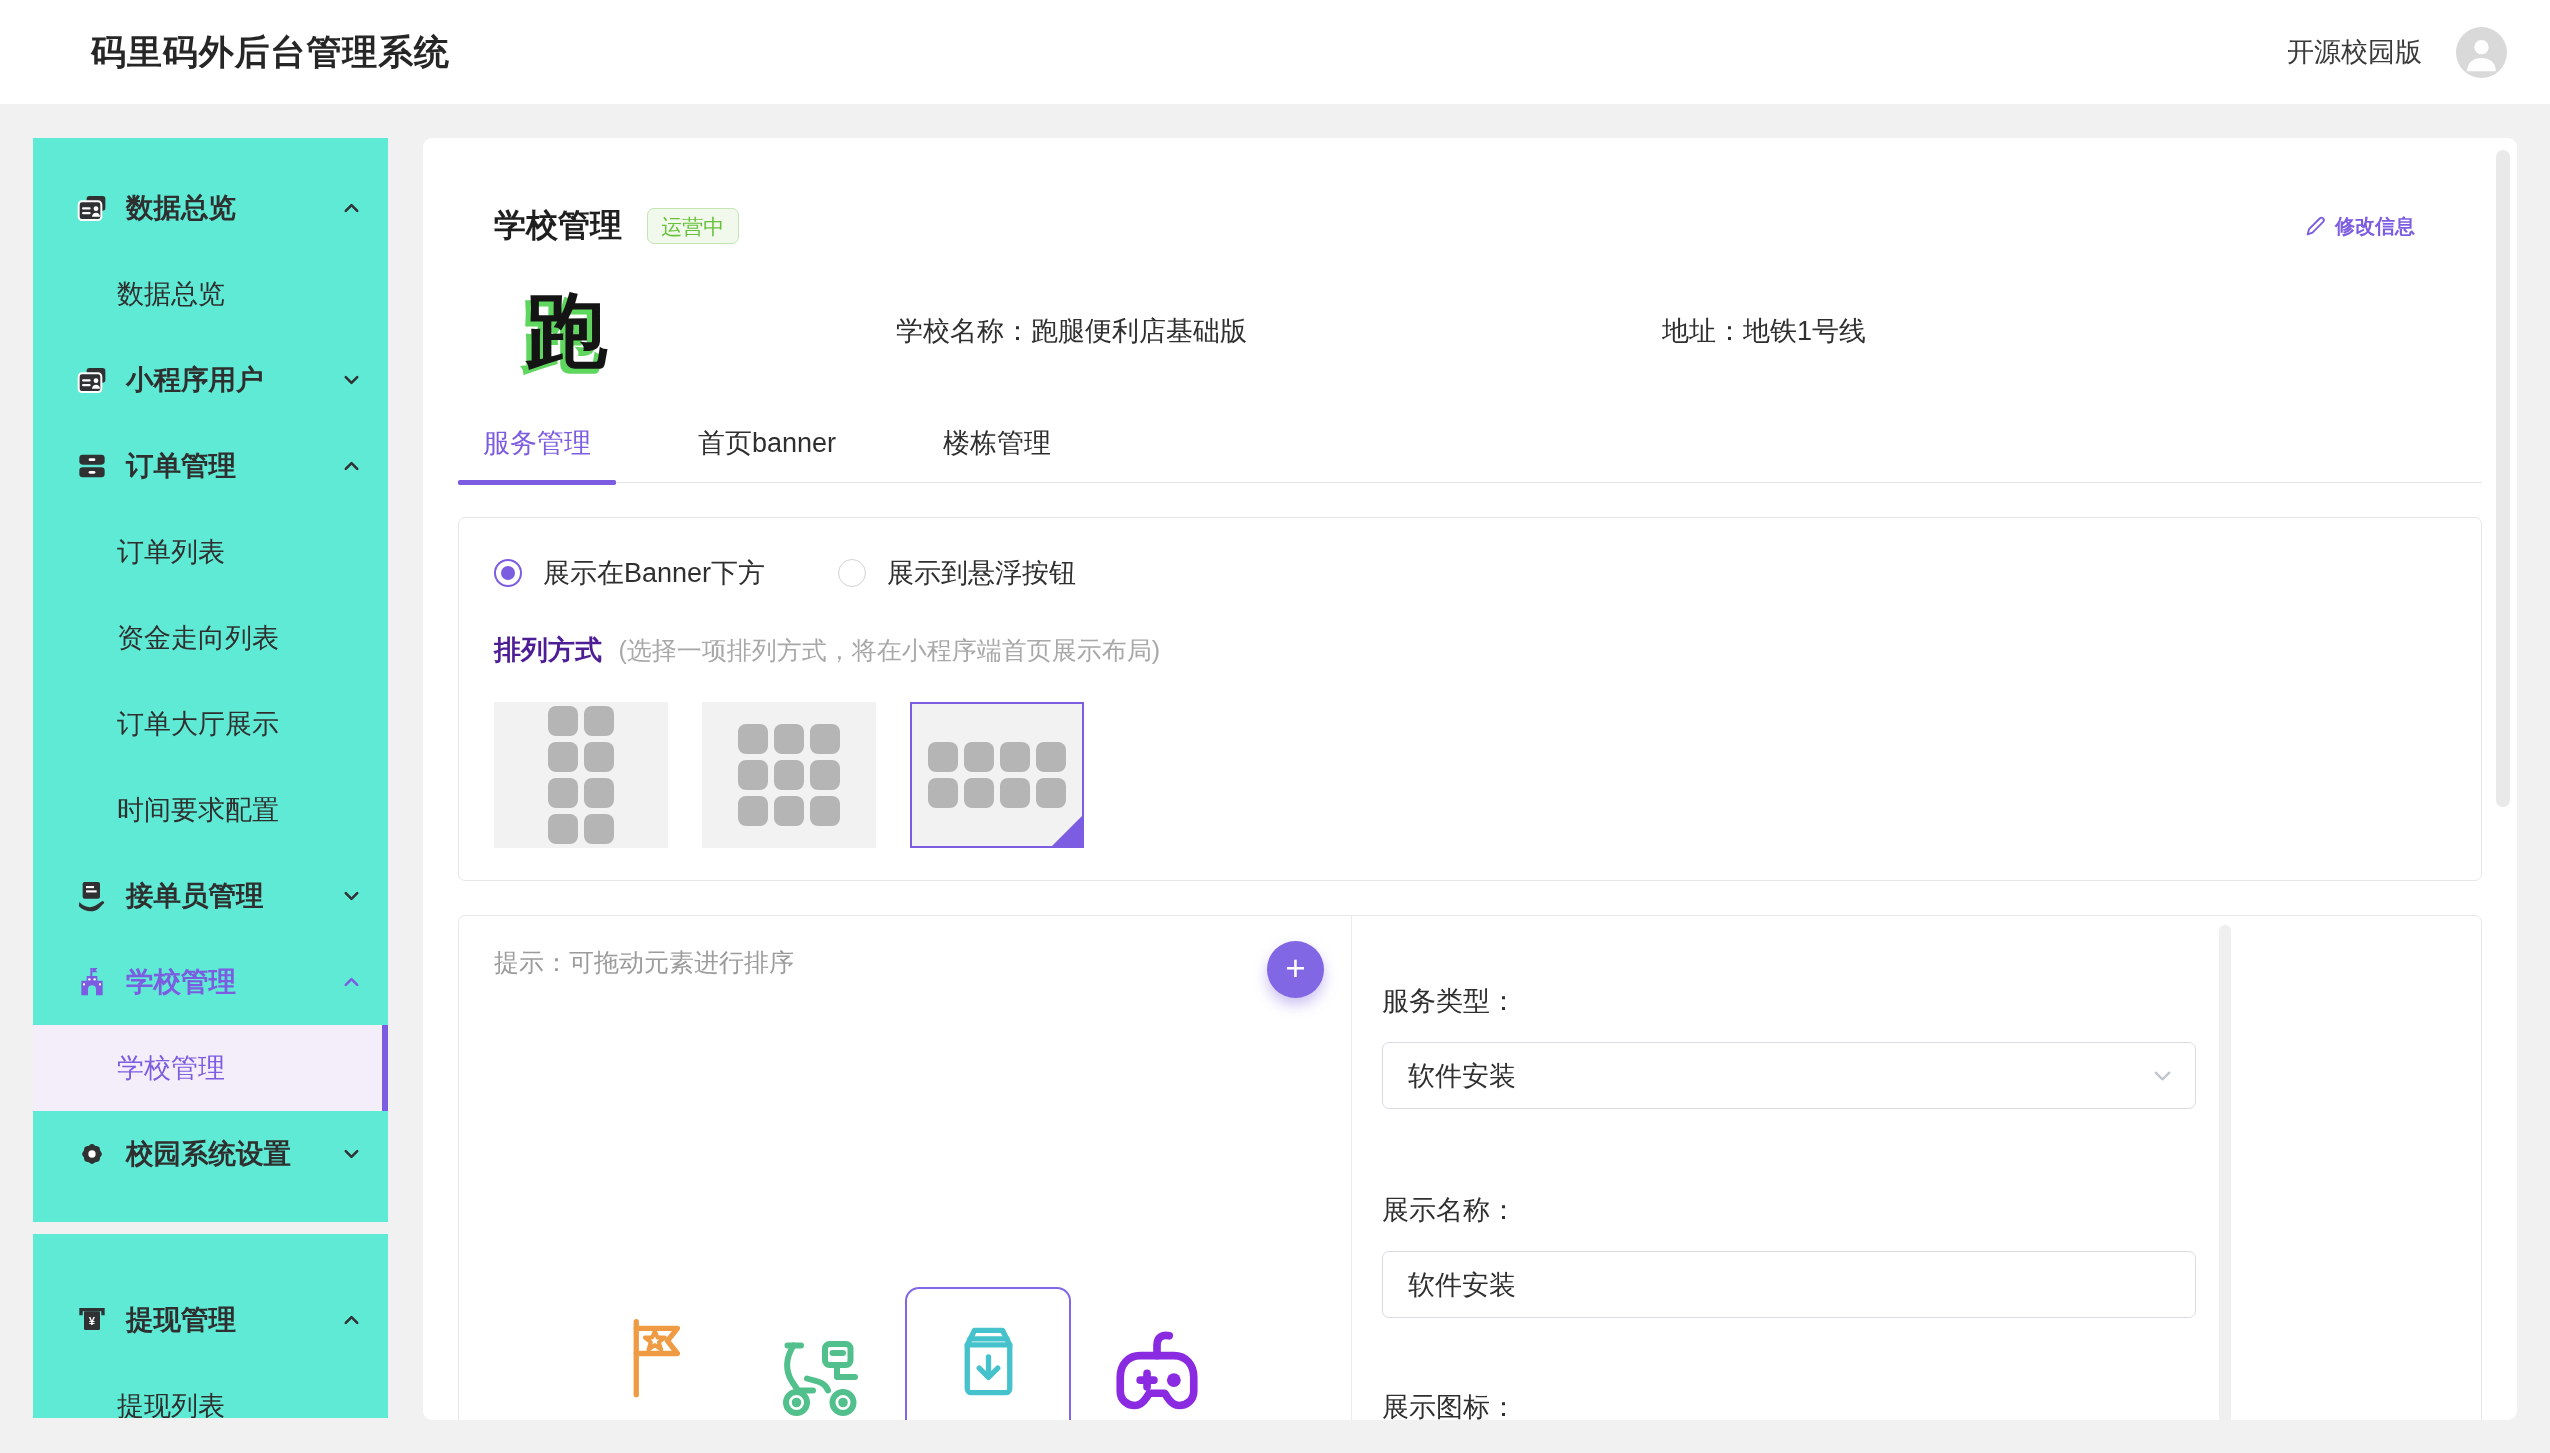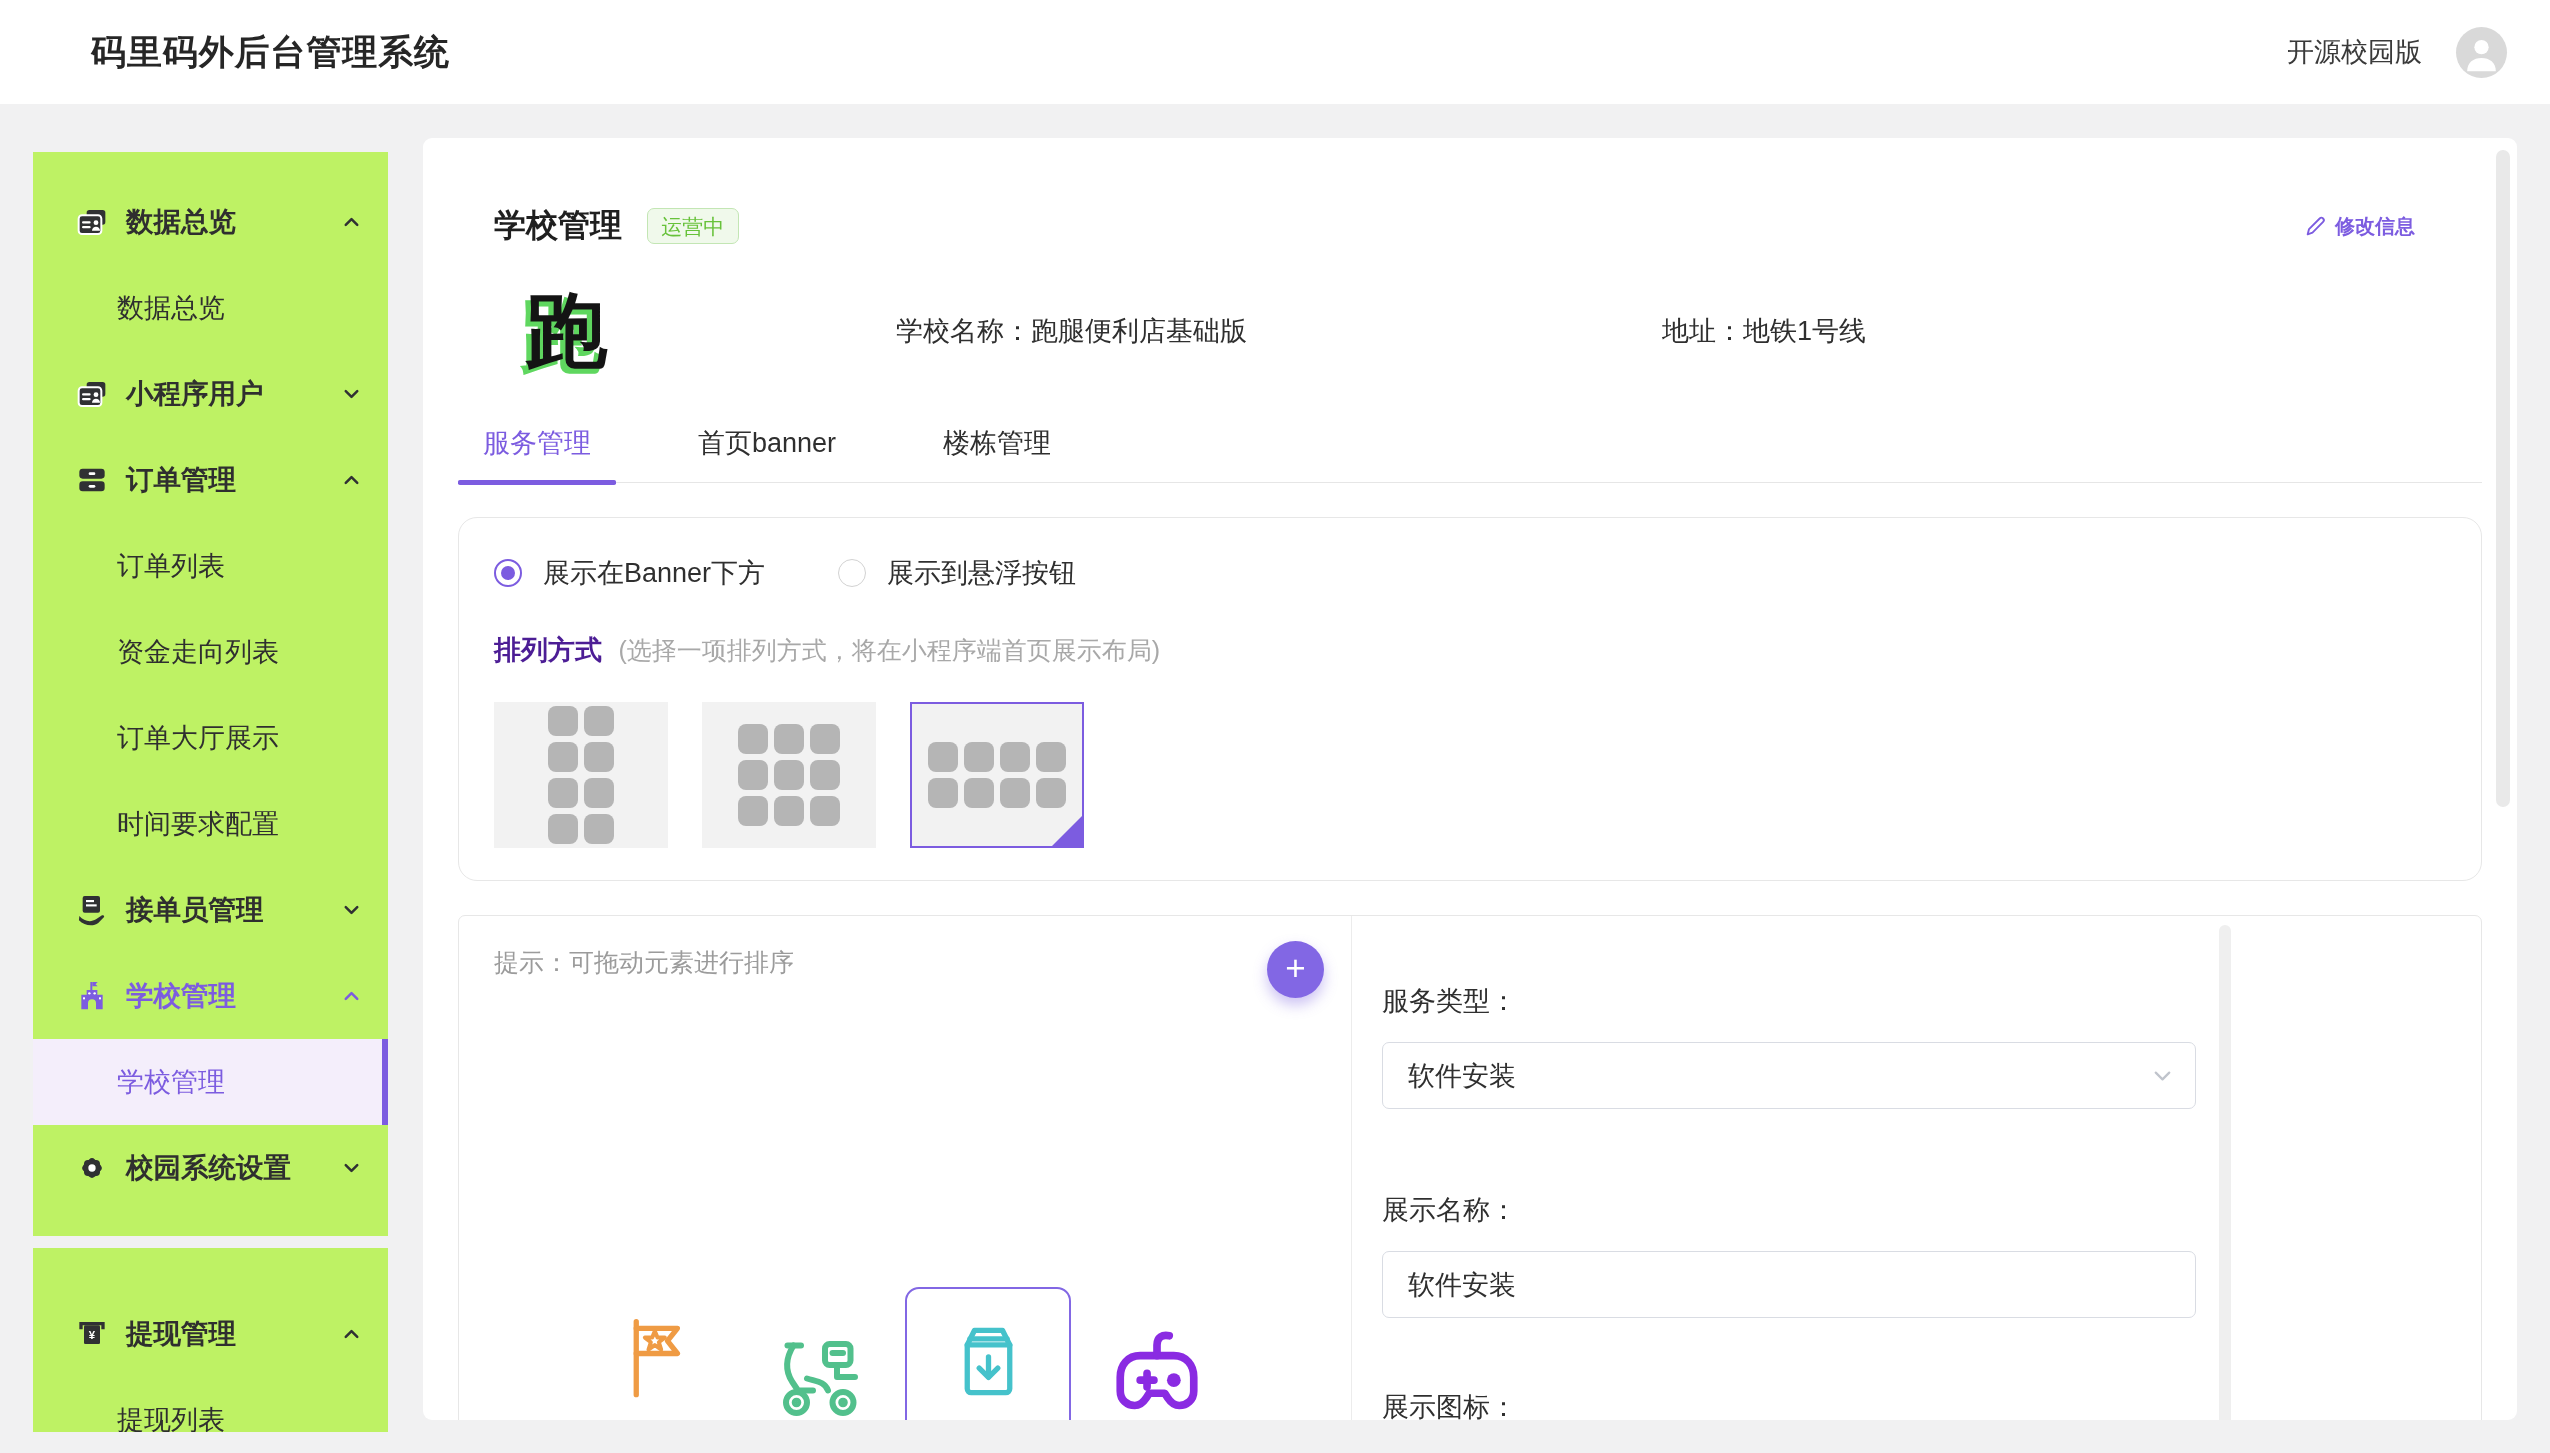--- a/index.html
+++ b/index.html
@@ -14,21 +14,21 @@
 
   
   .topbar { position:absolute; left:0; top:0; width:2550px; height:104px; background:#fff;
             display:flex; align-items:center;padding-left:36px; }
   .topbar .title { margin-left:55px; font-size:35px; font-weight:700; color:#262626; letter-spacing:0.9px; }
   .topbar .right { margin-left:auto; margin-right:43px; display:flex; align-items:center; }
   .topbar .edition { font-size:27px; color:#3a3a3a; margin-right:34px; }
   .avatar { width:51px; height:51px; border-radius:50%; background:#d9d9d9; display:flex; align-items:center; justify-content:center; overflow:hidden; }
 
   
-  .sidebar { position:absolute; left:33px; top:152px; width:355px; height:1280px; background:#bef264;
+  .sidebar { position:absolute; left:33px; top:138px; width:355px; height:1280px; background:#5eead4;
              padding-top:27px; overflow:hidden; }
   .mi { position:relative; height:86px; }
   .mi .ic { position:absolute; left:43px; top:50%; transform:translateY(-50%); width:32px; height:32px; color:#303133; }
   .mi .lb { position:absolute; left:93px; top:50%; transform:translateY(-50%); font-size:27.5px; font-weight:600; color:#2f2f2f; white-space:nowrap; }
   .mi .ch { position:absolute; right:25px; top:50%; transform:translateY(-50%); width:23px; height:23px; color:#303133; }
   .mi.sub .lb { left:84px; font-size:27px; font-weight:400; }
   .mi.active .lb, .mi.active .ic, .mi.active .ch { color:#7c5ce0; }
   .mi.selected { background:#f4eefb; }
   .mi.selected .lb { color:#7c5ce0; }
   .mi.selected::after { content:''; position:absolute; right:0; top:0; bottom:0; width:6.2px; background:#7c5ce0; }
@@ -54,21 +54,21 @@
   .info-text { font-size:27px; color:#2f2f2f; }
   .info-name { margin-left:286px; }
   .info-addr { margin-left:415px; }
 
   .tabs { display:flex; margin:51px 35px 0; border-bottom:1.8px solid #e6e6e6; }
   .tab { padding:0 25px 21px; margin-right:57px; font-size:27px; color:#2f2f2f; cursor:pointer; position:relative; }
   .tab.active { color:#7c5ce0; }
   .tab.active::after { content:''; position:absolute; left:0; right:0; bottom:-2.7px; height:4.4px; background:#7c5ce0; border-radius:1.8px; }
 
   .section { margin:34px 35px 0; border:1.8px solid #e7e7e7; border-radius:7px; }
-  .section1 { padding:37px 0 32px 35px;border-radius:19px; }
+  .section1 { padding:37px 0 32px 35px; }
 
   .radio-row { display:flex; align-items:center; font-size:27px; color:#2f2f2f; }
   .radio { width:28px; height:28px; border-radius:50%; border:2.7px solid #7c5ce0; display:flex; align-items:center; justify-content:center; cursor:pointer; }
   .radio .dot { width:14px; height:14px; border-radius:50%; background:#7c5ce0; }
   .radio.off { border:1.8px solid #d2d2d2; }
   .radio-lb { margin-left:21px; cursor:pointer; }
   .radio2 { margin-left:73px; }
 
   .layout-lbl-row { margin-top:41px; font-size:27px; }
   .layout-lbl { font-weight:700; color:#4c1d95; }

